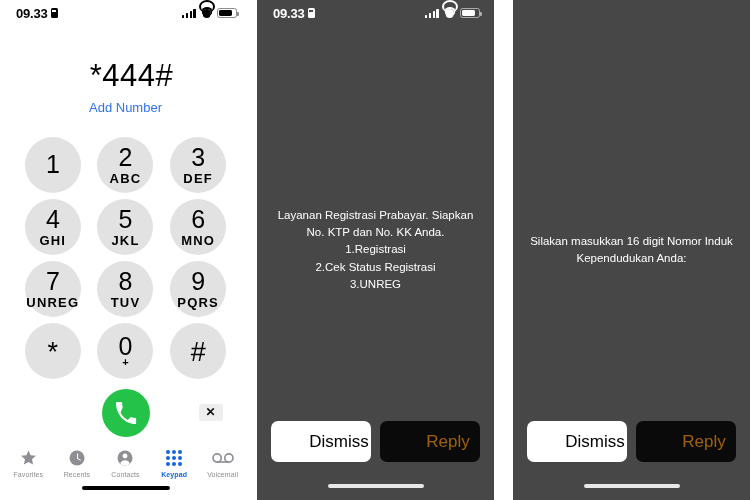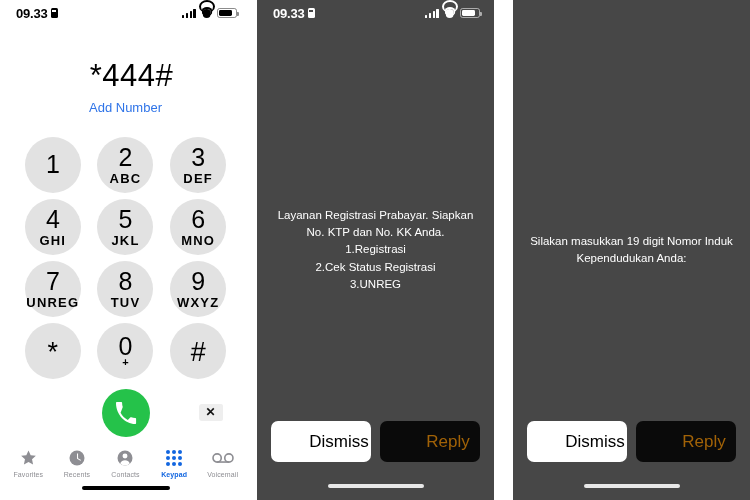--- a/index.html
+++ b/index.html
@@ -392,21 +392,21 @@
       <div class="key">
         <span class="digit">7</span>
         <span class="letters">UNREG</span>
       </div>
       <div class="key">
         <span class="digit">8</span>
         <span class="letters">TUV</span>
       </div>
       <div class="key">
         <span class="digit">9</span>
-        <span class="letters">WXYZ</span>
+        <span class="letters">PQRS</span>
       </div>
       <div class="key sym">
         <span class="digit">*</span>
       </div>
       <div class="key zero">
         <span class="digit">0</span>
         <span class="letters">+</span>
       </div>
       <div class="key sym">
         <span class="digit">#</span>
@@ -519,21 +519,21 @@
       <div class="ussd-btn dismiss">Dismiss</div>
       <div class="ussd-btn reply">Reply</div>
     </div>
 
     <div class="home-indicator light"></div>
   </div>
 
   <div class="panel-ussd p3">
 
     <div class="ussd-body">
-      <div class="ussd-text">Silakan masukkan 19 digit Nomor Induk Kependudukan Anda:</div>
+      <div class="ussd-text">Silakan masukkan 16 digit Nomor Induk Kependudukan Anda:</div>
     </div>
 
     <div class="ussd-actions">
       <div class="ussd-btn dismiss">Dismiss</div>
       <div class="ussd-btn reply">Reply</div>
     </div>
 
     <div class="home-indicator light"></div>
   </div>
 

